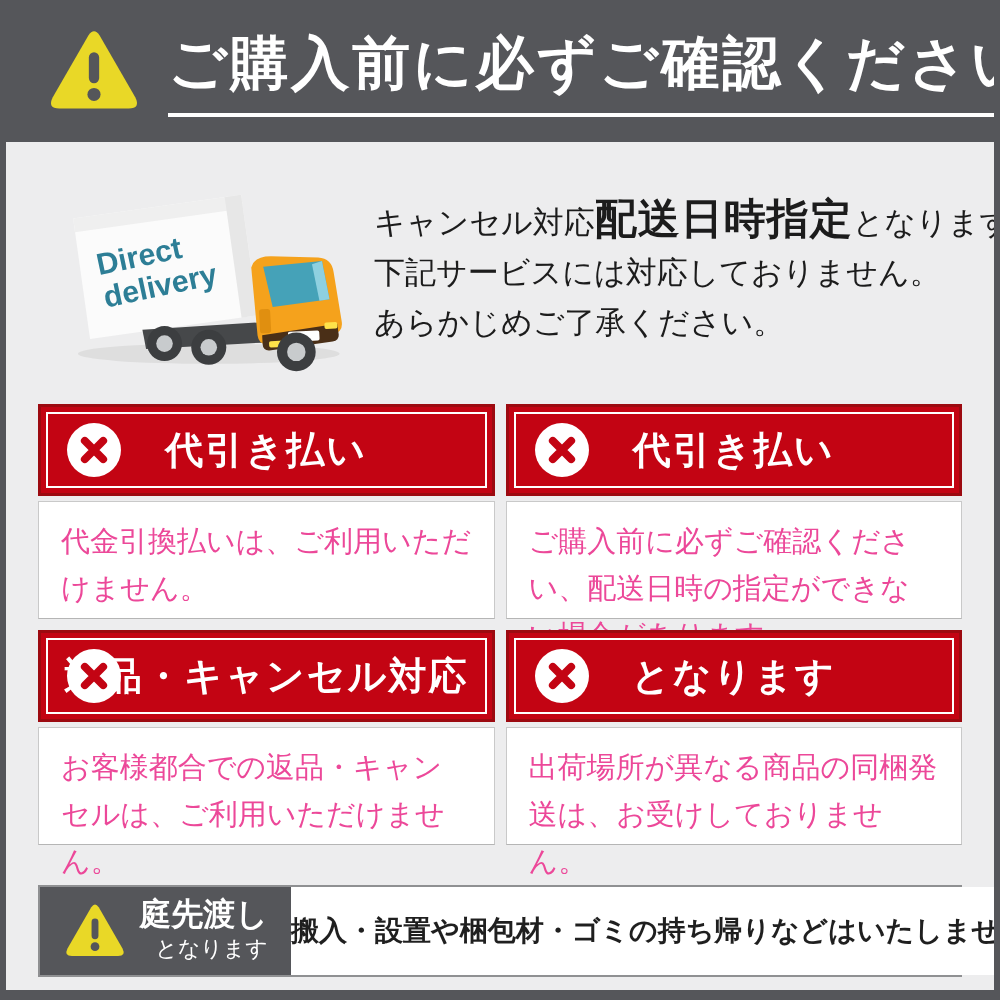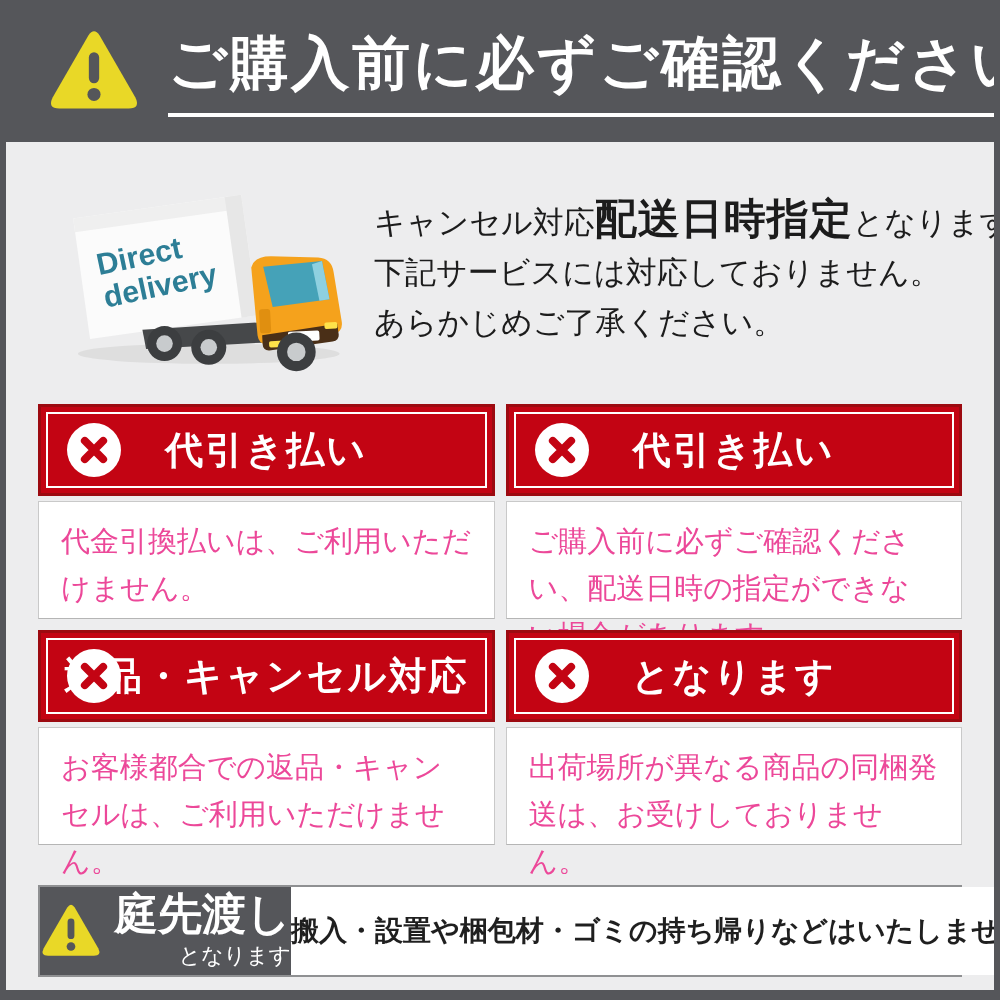--- a/index.html
+++ b/index.html
@@ -32,21 +32,21 @@
   .x-badge svg { width:34px; height:34px; }
   .box-title { color:#ffffff; font-size:38px; font-weight:bold; letter-spacing:2px; white-space:nowrap; }
   .box-body { height:118px; background:#ffffff; border:1px solid #c9c9c9; border-bottom-color:#b5b5b5;
               padding:16px 22px 0 22px; font-size:29px; line-height:47px; color:#ec4899; }
 
   
   .footer { display:flex; margin:24px 32px 0 32px; height:92px; border:2px solid #8f9092; }
   .footer-left { width:251px; flex:0 0 auto; background:#55565a; display:flex; align-items:center; justify-content:center; }
   .footer-left .tri { width:64px; height:60px; margin-right:12px; }
   .footer-left-text { display:flex; flex-direction:column; align-items:flex-end; }
-  .footer-main { color:#ffffff; font-size:44px; font-weight:bold; line-height:1.05; white-space:nowrap; }
+  .footer-main { color:#ffffff; font-size:32px; font-weight:bold; line-height:1.05; white-space:nowrap; }
   .footer-sub { color:#ffffff; font-size:22px; font-weight:normal; margin-top:3px; white-space:nowrap; }
   .footer-right { flex:1; background:#ffffff; display:flex; align-items:center; justify-content:center;
                   font-size:28px; font-weight:bold; color:#1f1f1f; white-space:nowrap; }
 </style>
 </head>
 <body>
 
 <div class="page">
   <div class="content">
 

